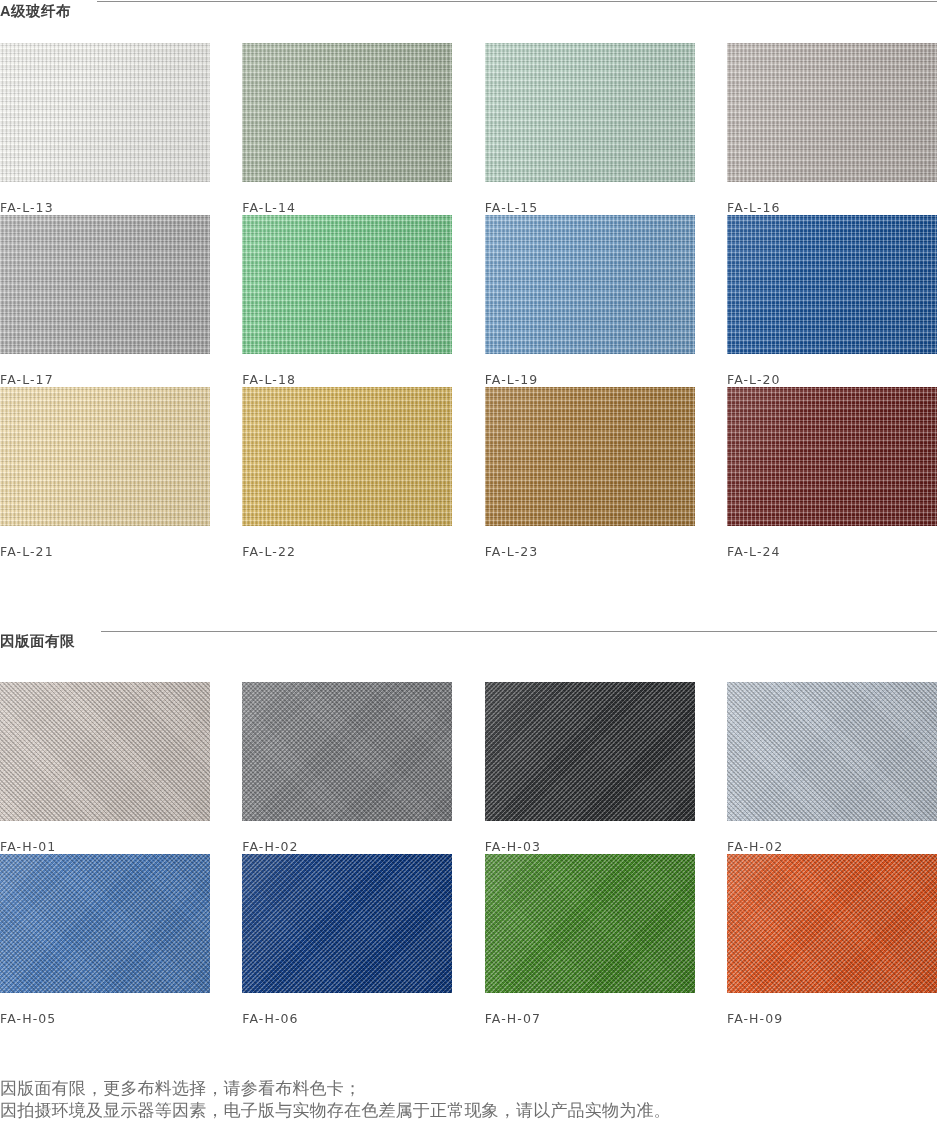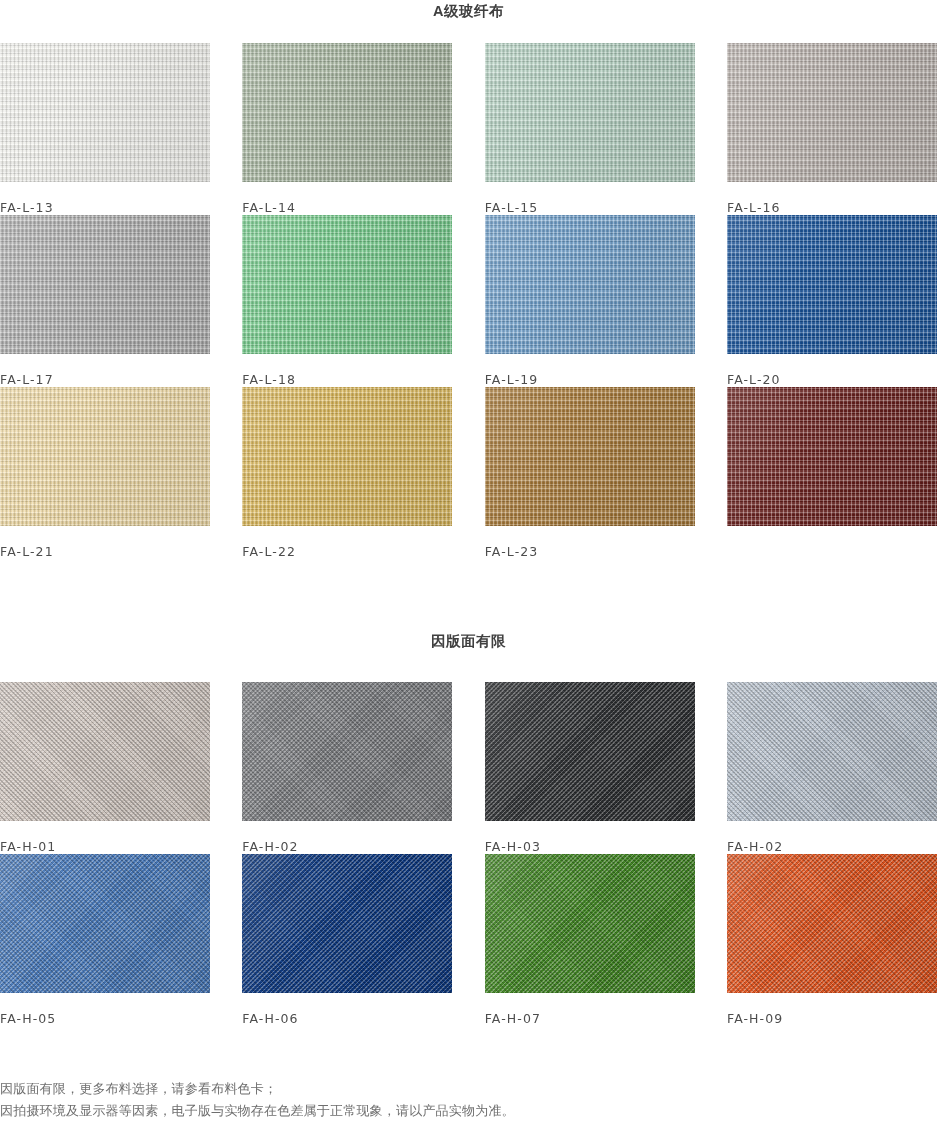--- a/index.html
+++ b/index.html
@@ -22,23 +22,21 @@
   .page {
     width: 937px;
     height: 1127px;
     position: relative;
     background: #ffffff;
   }
 
   
   .section-header {
     display: flex;
-    align-items: center;
     height: 22px;
-    flex-direction: column;
   }
   .section-title {
     font-size: 14.5px;
     font-weight: bold;
     color: #404040;
     letter-spacing: 0.5px;
     white-space: nowrap;
     line-height: 22px;
   }
   .section-rule {
@@ -135,21 +133,21 @@
   }
 
   
   .sec1-header { position: absolute; left: 0; top: 0; width: 937px; }
   .sec1-grid   { position: absolute; left: 0; top: 43px; width: 937px; }
   .sec2-header { position: absolute; left: 0; top: 630px; width: 937px; }
   .sec2-grid   { position: absolute; left: 0; top: 682px; width: 937px; }
   .footer      { position: absolute; left: 0; top: 1078px; width: 937px; }
 
   .footer-line {
-    font-size: 13px;
+    font-size: 17px;
     color: #6e6e6e;
     line-height: 22px;
     letter-spacing: 0.2px;
     white-space: nowrap;
   }
 </style>
 </head>
 <body>
 
 <div class="page">
@@ -226,20 +224,21 @@
     <div class="swatch-cell">
       <div class="swatch-chip tex-weave" style="background-color: rgb(169, 122, 56);">
           <span class="sheen"></span>
         </div>
       <div class="swatch-label">FA-L-23</div>
     </div>
     <div class="swatch-cell">
       <div class="swatch-chip tex-weave" style="background-color: rgb(106, 31, 28);">
           <span class="sheen"></span>
         </div>
+      <div class="swatch-label">FA-L-24</div>
     </div>
 
   </div>
 
   <div class="section-header sec2-header">
     <div class="section-title">因版面有限</div>
     <div class="section-rule"></div>
   </div>
 
   <div class="swatch-grid sec2-grid">

